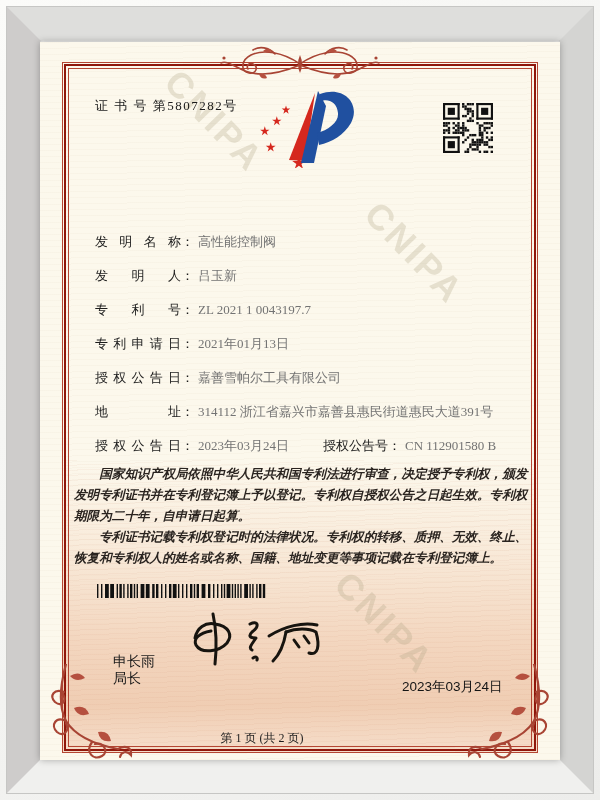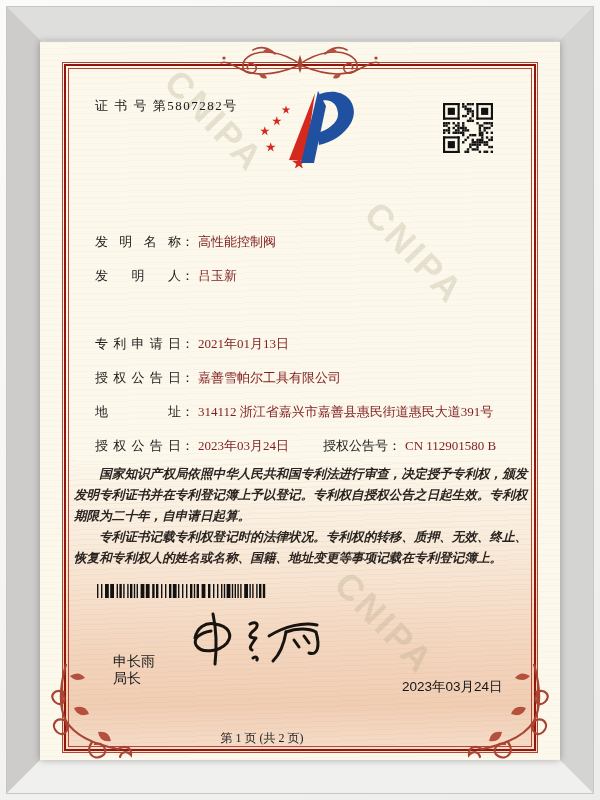--- a/index.html
+++ b/index.html
@@ -37,21 +37,21 @@
 
   
   .cert-no{position:absolute;left:95px;top:97px;font-size:13px;letter-spacing:1.5px;color:#1c1c1c;}
   .title{position:absolute;left:0;top:168px;width:600px;text-align:center;margin:0;
       font-family:"Liberation Sans","DejaVu Sans",sans-serif;font-weight:bold;
       font-size:27px;letter-spacing:14px;text-indent:14px;color:#111;}
 
   .frow{position:absolute;left:95px;width:430px;height:20px;font-size:13px;color:#1c1c1c;white-space:nowrap;}
   .f-label{display:inline-block;width:86px;text-align:justify;text-align-last:justify;color:#1c1c1c;}
   .f-colon{display:inline-block;margin-right:4px;}
-  .f-value{color:#7f1d1d;}
+  .f-value{color:#737373;}
   .pair2{margin-left:34px;margin-top:16px;}
   .pair2 .f-label2{color:#1c1c1c;}
 
   .legal{position:absolute;left:74px;top:464px;width:454px;font-size:12.6px;line-height:21px;
       color:#2a2420;font-style:italic;}
   .legal p{margin:0;text-indent:2em;font-weight:bold;}
 
   .barcode{position:absolute;left:97px;top:584px;}
   .signer-title{position:absolute;left:113px;top:626px;font-size:14px;
       font-family:"Liberation Sans","DejaVu Sans",sans-serif;color:#1a1a1a;margin-top:44px;}
@@ -273,20 +273,23 @@
       <rect x="20" y="20" width="1" height="1" fill="#111"></rect>
     </svg>
 
 
   <div class="frow" style="top:233px;">
     <span class="f-label">发明名称</span><span class="f-colon">：</span><span class="f-value">高性能控制阀</span>
   </div>
   <div class="frow" style="top:267px;">
     <span class="f-label">发明人</span><span class="f-colon">：</span><span class="f-value">吕玉新</span>
   </div>
+  <div class="frow" style="top:301px;">
+    <span class="f-label">专利号</span><span class="f-colon">：</span><span class="f-value">ZL 2021 1 0043197.7</span>
+  </div>
   <div class="frow" style="top:335px;">
     <span class="f-label">专利申请日</span><span class="f-colon">：</span><span class="f-value">2021年01月13日</span>
   </div>
   <div class="frow" style="top:369px;">
     <span class="f-label">授权公告日</span><span class="f-colon">：</span><span class="f-value">嘉善雪帕尔工具有限公司</span>
   </div>
   <div class="frow" style="top:403px;">
     <span class="f-label">地址</span><span class="f-colon">：</span><span class="f-value">314112 浙江省嘉兴市嘉善县惠民街道惠民大道391号</span>
   </div>
   <div class="frow" style="top:437px;">

